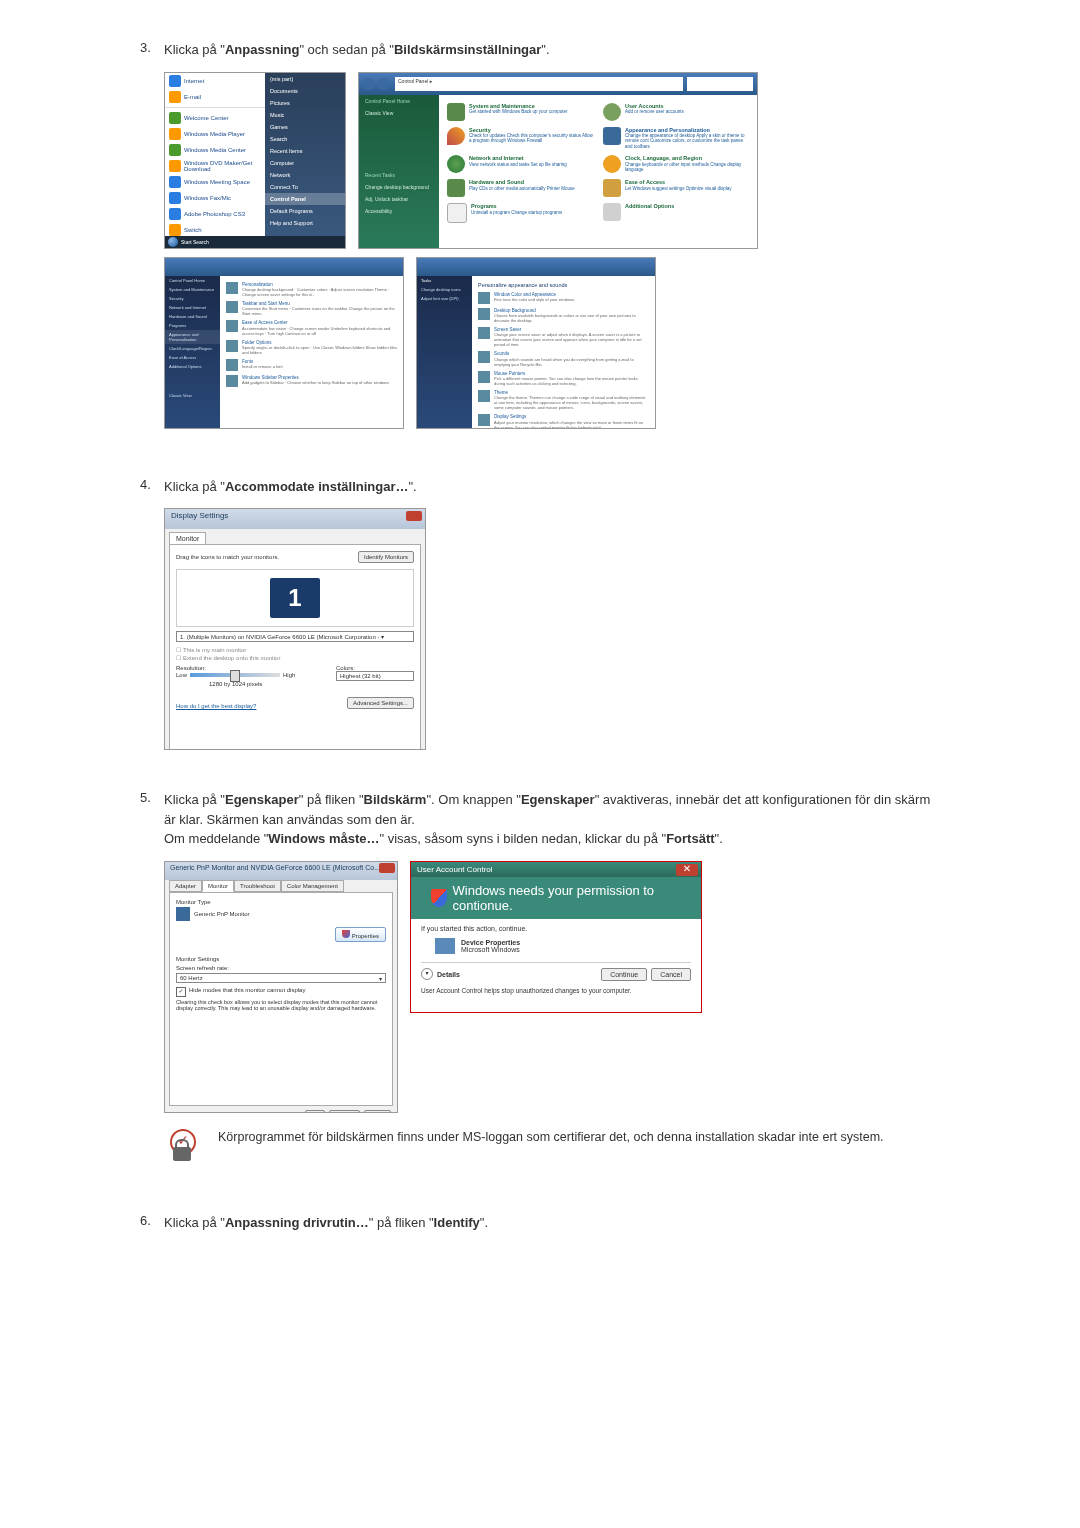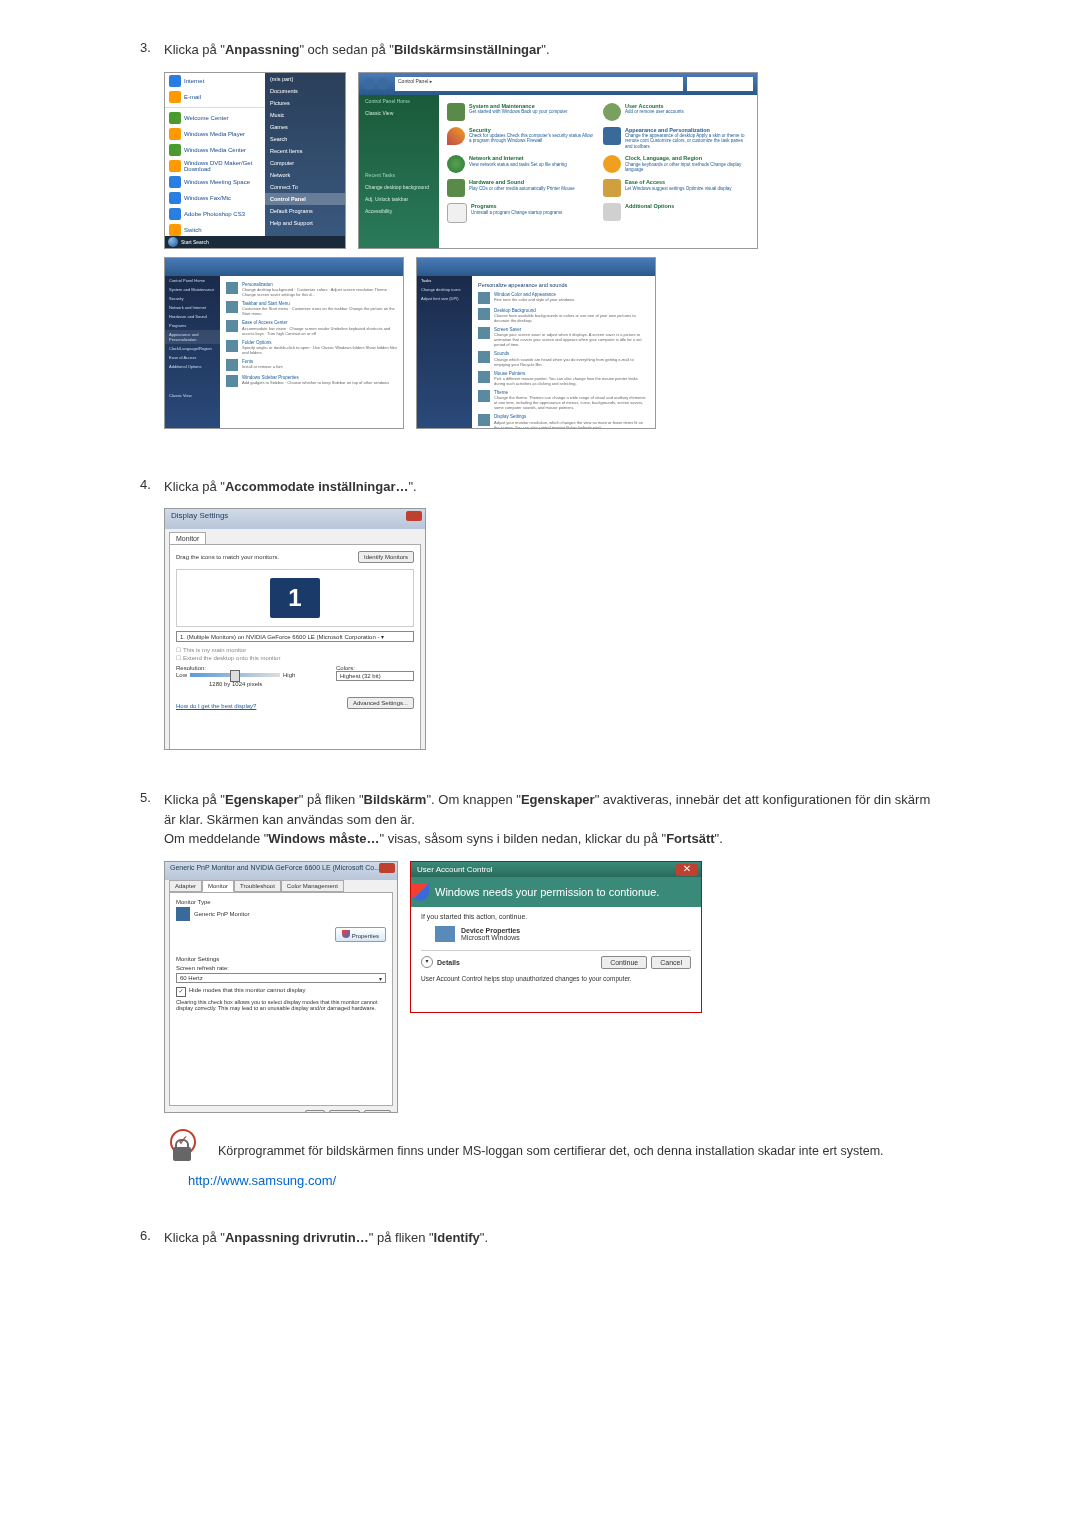--- a/index.html
+++ b/index.html
@@ -526,25 +526,25 @@
   background: #c04030;
   border-radius: 2px;
   color: #fff;
   font-size: 10px;
   text-align: center;
   line-height: 10px;
 }
 .uac-banner {
   background: #3a8a7a;
   color: #fff;
-  padding: 6px 0;
+  padding: 6px 20px;
   display: flex;
   align-items: center;
   gap: 6px;
-  font-size: 11px;
+  font-size: 13px;
 }
 .uac-shield {
   width: 18px;
   height: 18px;
   background: linear-gradient(135deg, #f04030 0%, #f04030 50%, #3a6ada 50%, #3a6ada 100%);
   border-radius: 2px 2px 50% 50%;
 }
 .uac-body {
   padding: 6px 10px;
   font-size: 7px;
@@ -596,21 +596,21 @@
 }
 .uac-footer {
   font-size: 6.5px;
   padding: 0 10px 4px 10px;
   color: #333;
 }
 
 
 .note-row {
   display: flex;
-  align-items: flex-end;
+  align-items: flex-start;
   gap: 18px;
   margin: 16px 0 12px 0;
 }
 .note-icon-stack {
   width: 36px;
   flex-shrink: 0;
   position: relative;
   height: 32px;
 }
 .note-check {
@@ -1108,23 +1108,20 @@
 
 <div class="note-row">
   <div class="note-icon-stack">
     <div class="note-check">✓</div>
     <div class="note-lock"></div>
   </div>
   <div class="note-text">
     <span>Körprogrammet för bildskärmen finns under MS-loggan som certifierar det, och denna installation skadar inte ert system.</span><br>
   </div>
 </div>
-<div class="bottom-spacer">
-  <a class="link">http://www.samsung.com/</a>
-</div>
 
 </div>
 </li>
 
 <li>
 <span class="num">6.</span>
 <div class="content">
 <div class="step-text">
 <span>Klicka på "</span><span class="bold">Anpassning drivrutin…</span><span>" på fliken "</span><span class="bold">Identify</span><span>".</span>
 </div>

